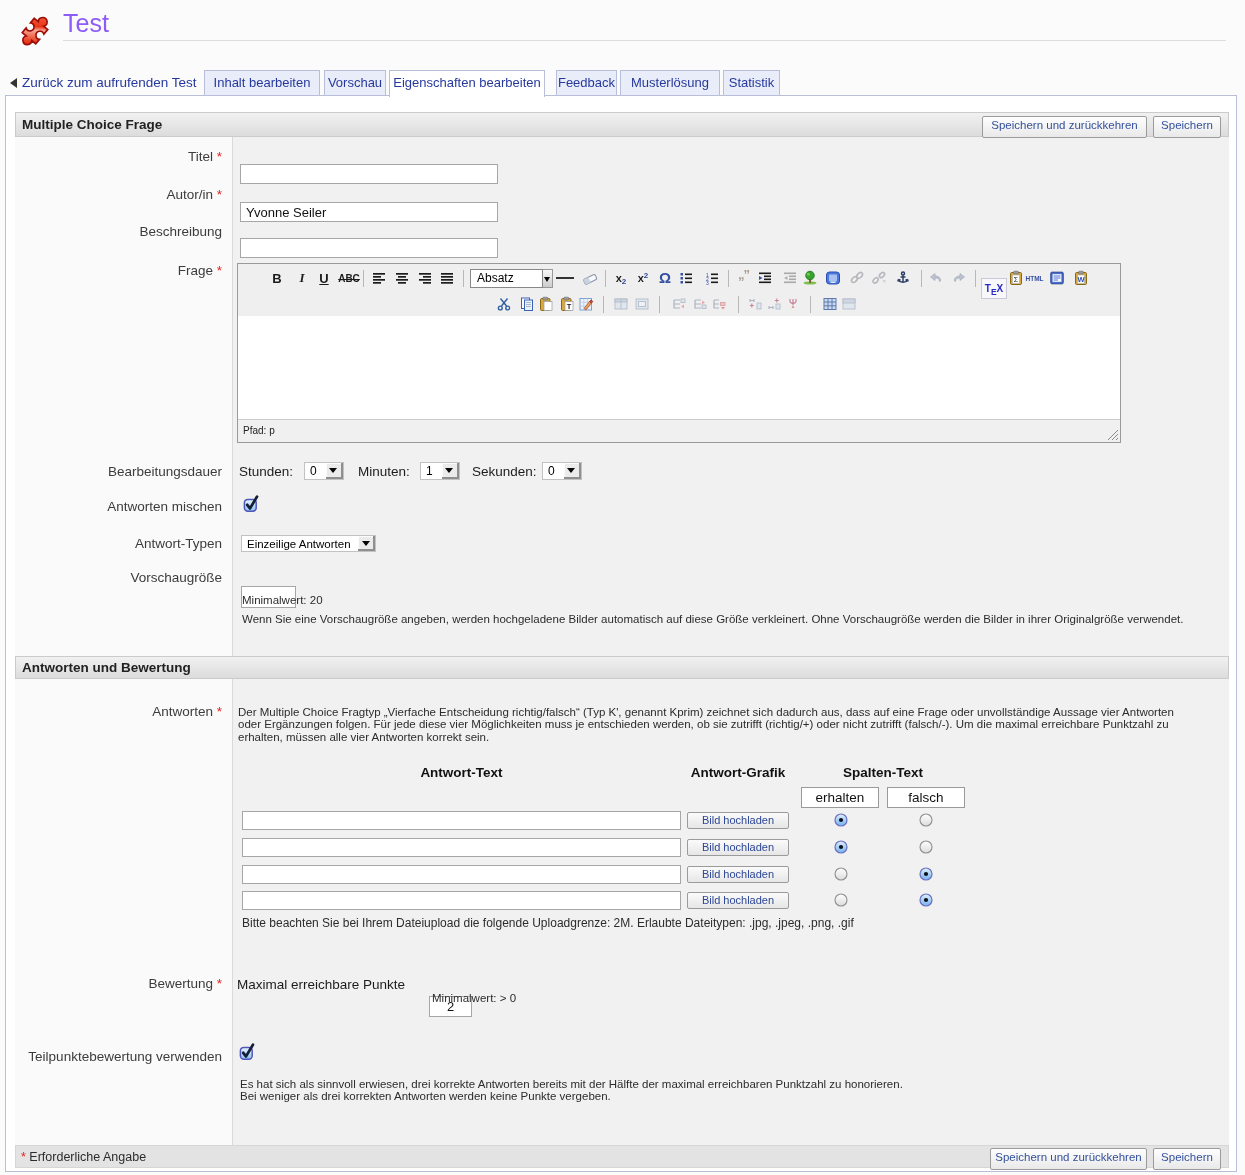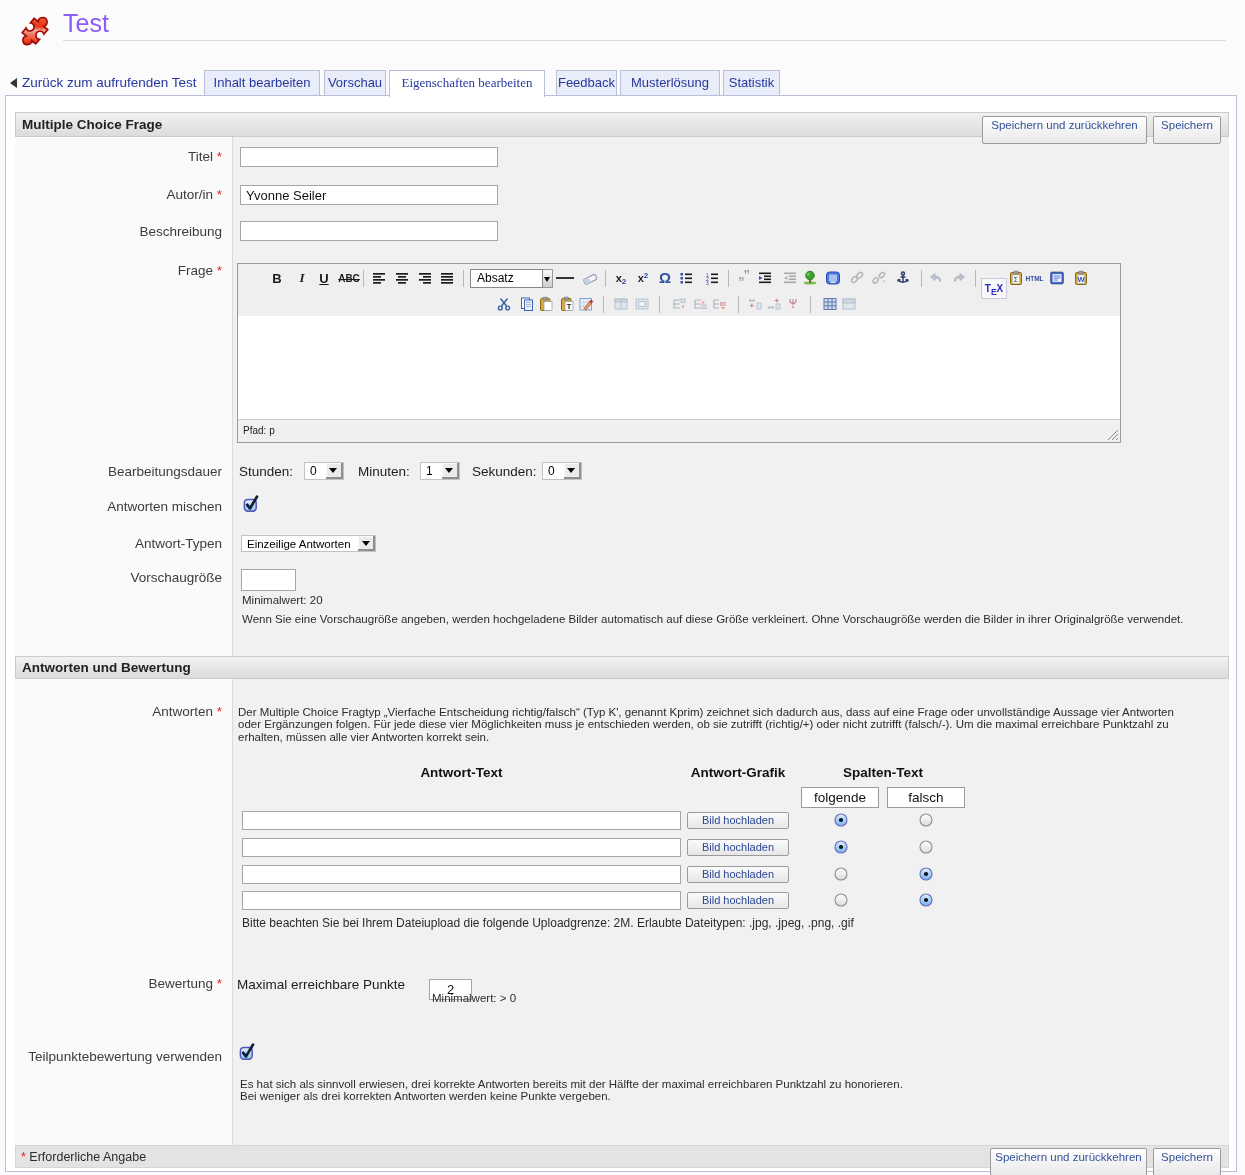--- a/index.html
+++ b/index.html
@@ -8,24 +8,24 @@
 #pagetitle { left:63px; top:9px; font-size:25px; color:#8b5cf6; }
 #hrule { left:63px; top:40px; width:1163px; height:1px; background:#dcdcdc; }
 #backlink { left:22px; top:75px; font-size:13.5px; color:#26389c; }
 .tri-left { position:absolute; left:10px; top:78px; width:0; height:0; border-top:5px solid transparent; border-bottom:5px solid transparent; border-right:7px solid #333; }
 .tab { position:absolute; top:70px; height:26px; background:#e9edf9; border:1px solid #b9bfd9; font-size:13px; color:#26389c; text-align:center; line-height:23px; }
 .tab.active { background:#fff; height:27px; z-index:5; border-bottom:none; }
 #box { left:5px; top:95px; width:1232px; height:1077px; border:1px solid #b9bfd9; background:#ffffff; }
 .labelcol { left:15px; width:217px; background:#fafafa; }
 .contentcol { left:232px; width:997px; background:#f1f1f1; border-left:1px solid #dadada; }
 .bar { left:15px; width:1214px; height:25px; background:linear-gradient(#f1f1f1,#dcdcdc); border:1px solid #cbcbcb; color:#222222; font-size:13.5px; font-weight:bold; line-height:24px; padding-left:6px; }
-.btn { position:absolute; background:linear-gradient(#fefefe,#e9e9e9); border:1px solid #9b9b9b; border-radius:2px; color:#33519c; font-size:11.5px; font-family:"Liberation Sans", sans-serif; text-align:center; line-height:16px; height:28px; }
+.btn { position:absolute; background:linear-gradient(#fefefe,#e9e9e9); border:1px solid #9b9b9b; border-radius:2px; color:#33519c; font-size:11.5px; font-family:"Liberation Sans", sans-serif; text-align:center; line-height:16px; height:22px; }
 .flabel { position:absolute; left:15px; width:207px; text-align:right; font-size:13.5px; color:#3c3c3c; }
 .req { color:#e8201d; }
-.tinput { position:absolute; background:#fff; border:1px solid #a6a6a6; font-size:13px; color:#111; padding:4px 5px; font-family:"Liberation Sans", sans-serif; }
+.tinput { position:absolute; background:#fff; border:1px solid #a6a6a6; font-size:13px; color:#111; padding:4px 5px; font-family:"Liberation Sans", sans-serif;margin-top:17px; }
 .small { position:absolute; font-size:11.5px; color:#2c2c2c; }
 .desc { position:absolute; font-size:11.5px; color:#2c2c2c; line-height:12.3px; }
 .ico { position:absolute; width:16px; height:16px; display:flex; align-items:center; justify-content:center; font-size:12px; color:#1c1c1c; }
 .vsep { position:absolute; width:1px; height:17px; background:#b8b8b8; }
 .wsel { position:absolute; background:#fff; border:1px solid #c2c2c2; }
 .selv { position:absolute; left:5px; top:1px; font-size:12px; color:#000; }
 .selb { position:absolute; right:0; top:0; bottom:0; width:17px; background:#ebebeb; box-shadow:inset -2px -2px 0 #8f8f8f, inset 1px 1px 0 #fbfbfb; }
 .trid { position:absolute; width:0; height:0; border-left:4.5px solid transparent; border-right:4.5px solid transparent; border-top:5.5px solid #050505; }
 .durlbl { position:absolute; font-size:13.5px; color:#1c1c1c; }
 .thead { position:absolute; font-size:13.5px; font-weight:bold; color:#111; text-align:center; }
@@ -50,21 +50,21 @@
 <path d="M12 12.5 H16.8 A4 4 0 1 1 23.2 12.5 H28 V17.9 A3.7 3.7 0 1 0 28 24.1 V29.5 H23.2 A4 4 0 1 1 16.8 29.5 H12 V24.1 A3.7 3.7 0 1 0 12 17.9 Z" fill="url(#pg)" stroke="#9b0d06" stroke-width="1.5"></path>
 </g>
 </svg>
 <div class="abs" id="pagetitle">Test</div>
 <div class="abs" id="hrule"></div>
 
 <span class="tri-left"></span>
 <div class="abs" id="backlink">Zurück zum aufrufenden Test</div>
 <div class="tab" style="left:204px;width:116px;">Inhalt bearbeiten</div>
 <div class="tab" style="left:324px;width:62px;">Vorschau</div>
-<div class="tab active" style="left:389px;width:156px;font-family:Liberation Serif, serif;">Eigenschaften bearbeiten</div>
+<div class="tab active" style="left:389px;width:156px;">Eigenschaften bearbeiten</div>
 <div class="tab" style="left:556px;width:61px;">Feedback</div>
 <div class="tab" style="left:620px;width:100px;">Musterlösung</div>
 <div class="tab" style="left:723px;width:57px;">Statistik</div>
 
 <div class="abs" id="box"></div>
 
 <div class="abs labelcol" style="top:137px;height:1008px;"></div>
 <div class="abs contentcol" style="top:137px;height:1008px;"></div>
 
 <div class="abs bar" style="top:112px;">Multiple Choice Frage</div>
@@ -407,21 +407,21 @@
 <div class="flabel" style="top:570px;">Vorschaugröße</div>
 <input class="tinput" style="left: 241px; top: 569px; width: 55px; height: 22px;">
 <div class="small" style="left:242px;top:594px;">Minimalwert: 20</div>
 <div class="desc" style="left:242px;top:613px;">Wenn Sie eine Vorschaugröße angeben, werden hochgeladene Bilder automatisch auf diese Größe verkleinert. Ohne Vorschaugröße werden die Bilder in ihrer Originalgröße verwendet.</div>
 
 <div class="flabel" style="top:704px;">Antworten <span class="req">*</span></div>
 <div class="desc" style="left:238px;top:706px;">Der Multiple Choice Fragtyp „Vierfache Entscheidung richtig/falsch“ (Typ K', genannt Kprim) zeichnet sich dadurch aus, dass auf eine Frage oder unvollständige Aussage vier Antworten<br>oder Ergänzungen folgen. Für jede diese vier Möglichkeiten muss je entschieden werden, ob sie zutrifft (richtig/+) oder nicht zutrifft (falsch/-). Um die maximal erreichbare Punktzahl zu<br>erhalten, müssen alle vier Antworten korrekt sein.</div>
 <div class="thead" style="left:242px;top:765px;width:439px;">Antwort-Text</div>
 <div class="thead" style="left:684px;top:765px;width:108px;">Antwort-Grafik</div>
 <div class="thead" style="left:801px;top:765px;width:164px;">Spalten-Text</div>
-<div class="rfbox" style="left:801px;top:787px;">folgende</div>
+<div class="rfbox" style="left:801px;top:787px;">erhalten</div>
 <div class="rfbox" style="left:887px;top:787px;">falsch</div>
 <input class="ansinput" style="top: 811px;">
 <input class="ansinput" style="top: 838px;">
 <input class="ansinput" style="top: 865px;">
 <input class="ansinput" style="top: 891px;">
 <div class="upbtn" style="top:812px;">Bild hochladen</div>
 <div class="upbtn" style="top:839px;">Bild hochladen</div>
 <div class="upbtn" style="top:866px;">Bild hochladen</div>
 <div class="upbtn" style="top:892px;">Bild hochladen</div>
 <svg class="abs" style="left:834px;top:813px;" width="14" height="14">

